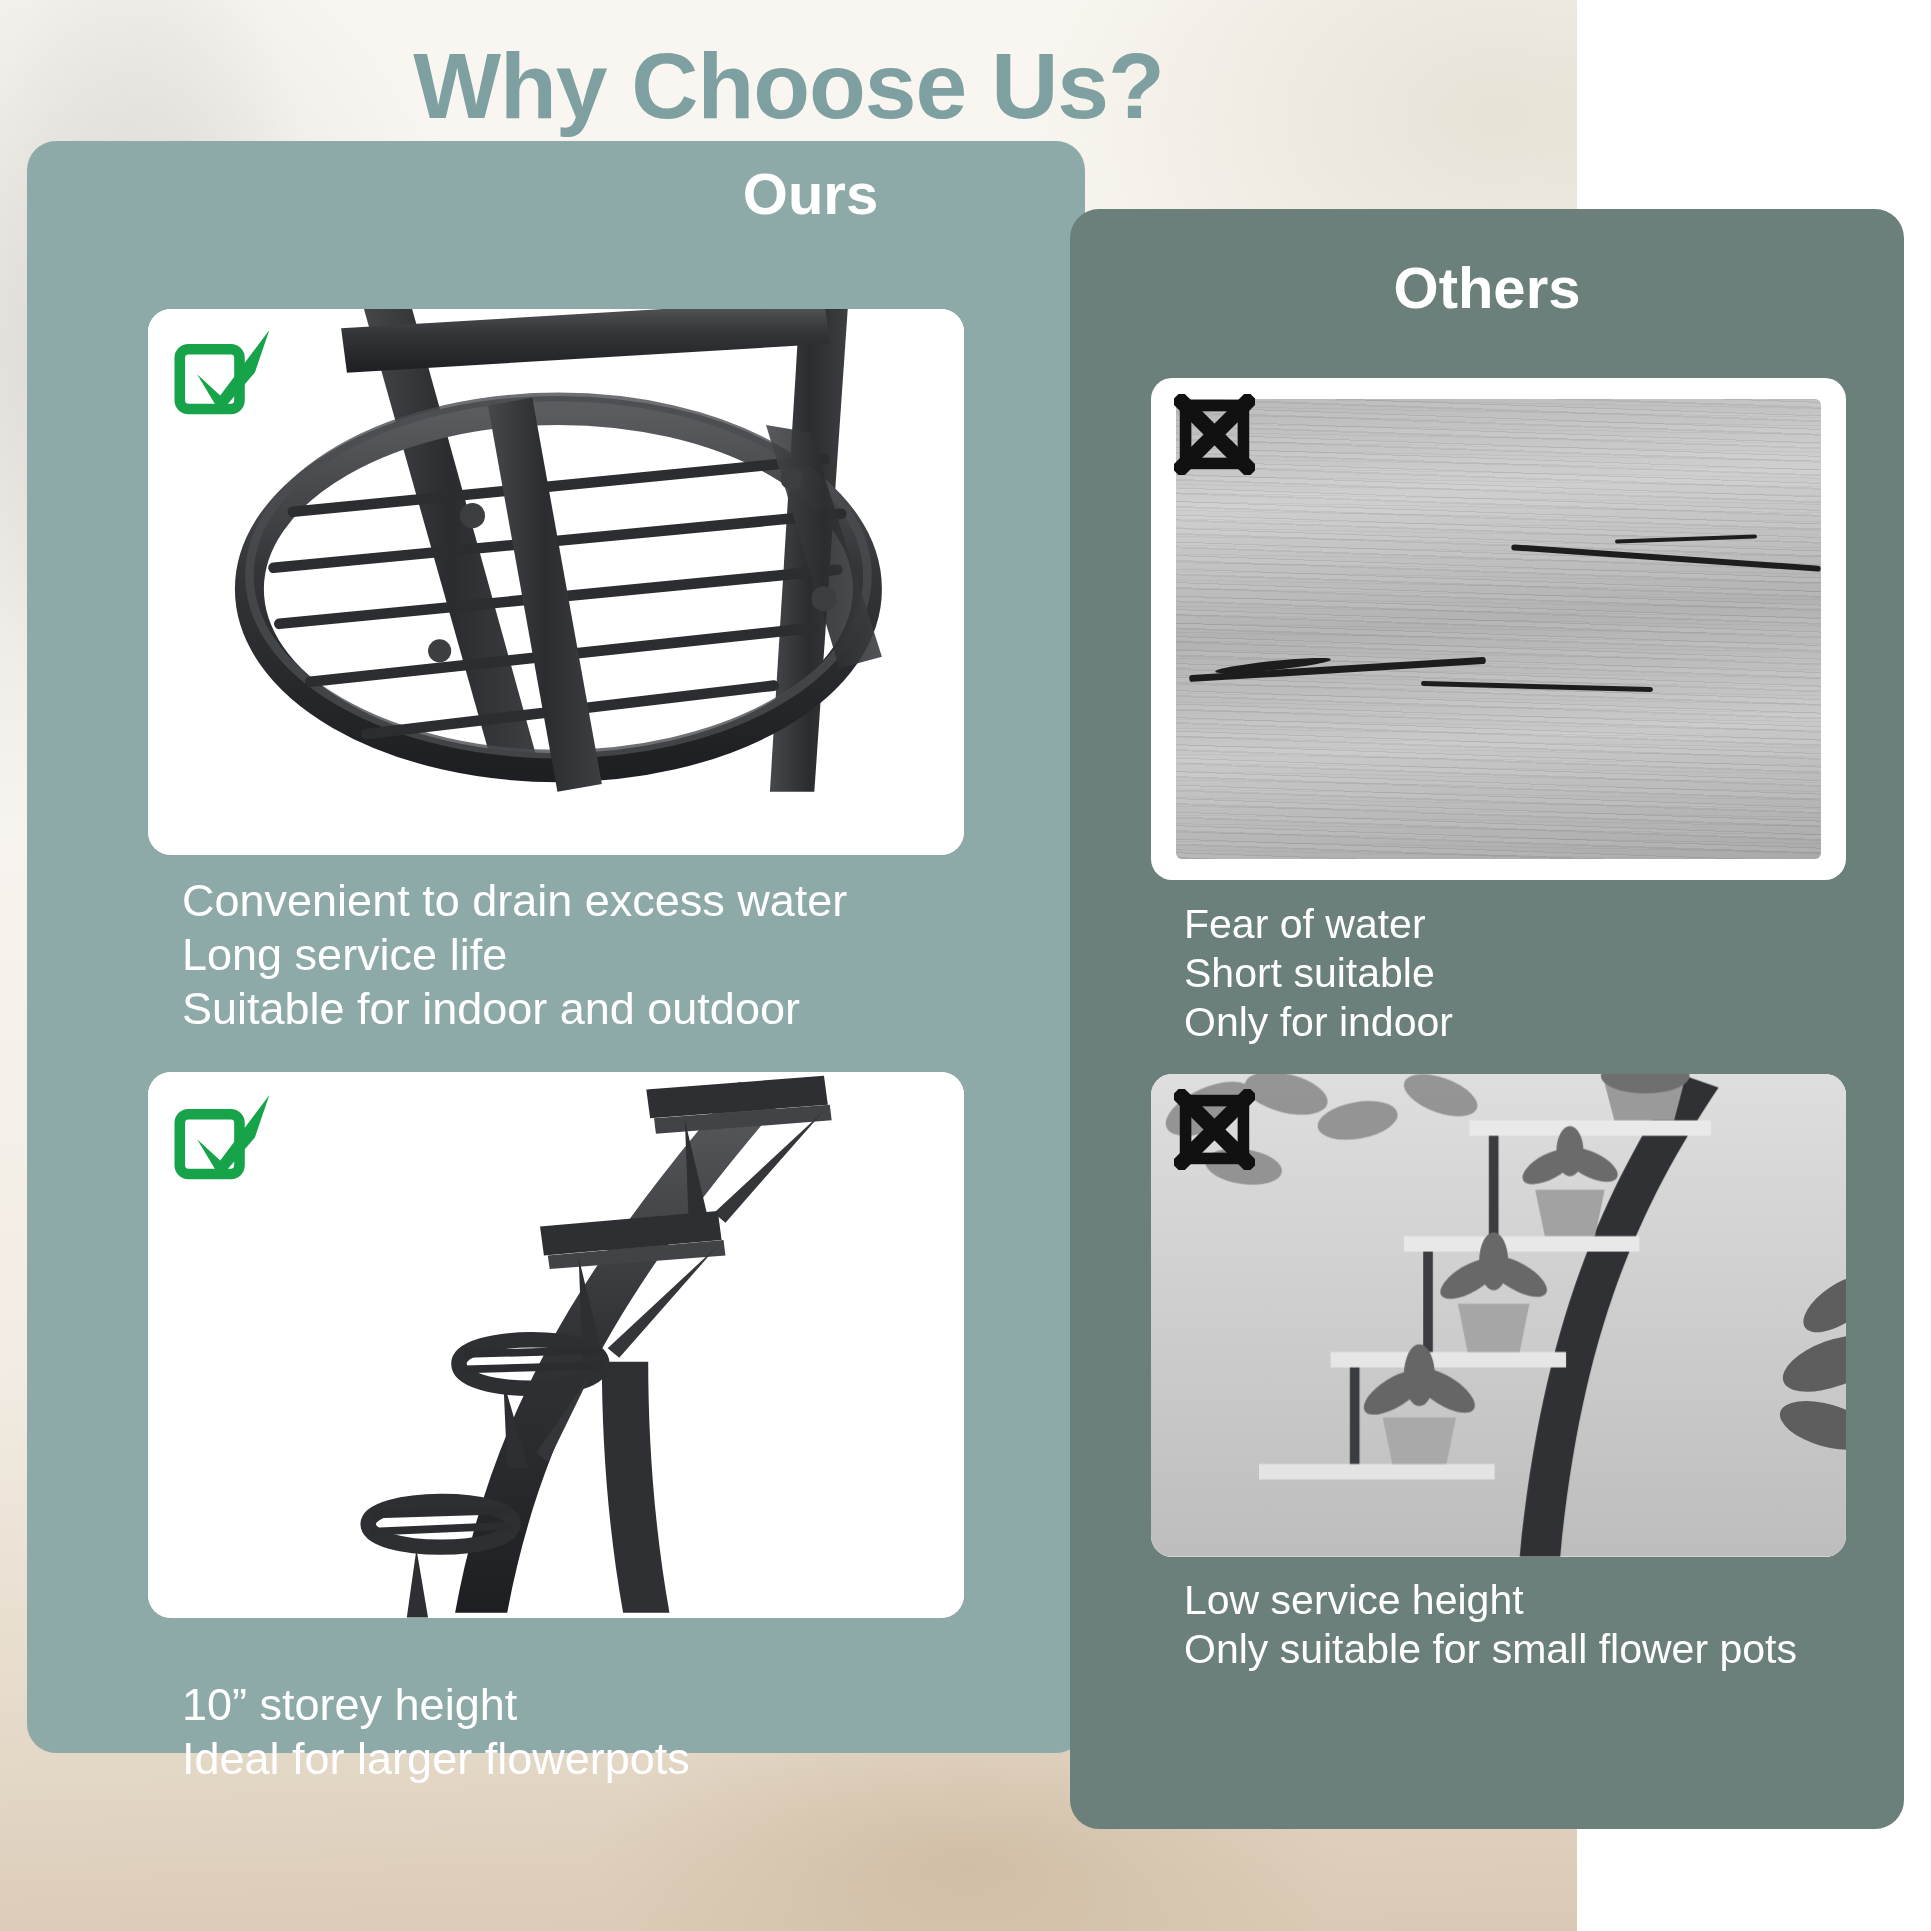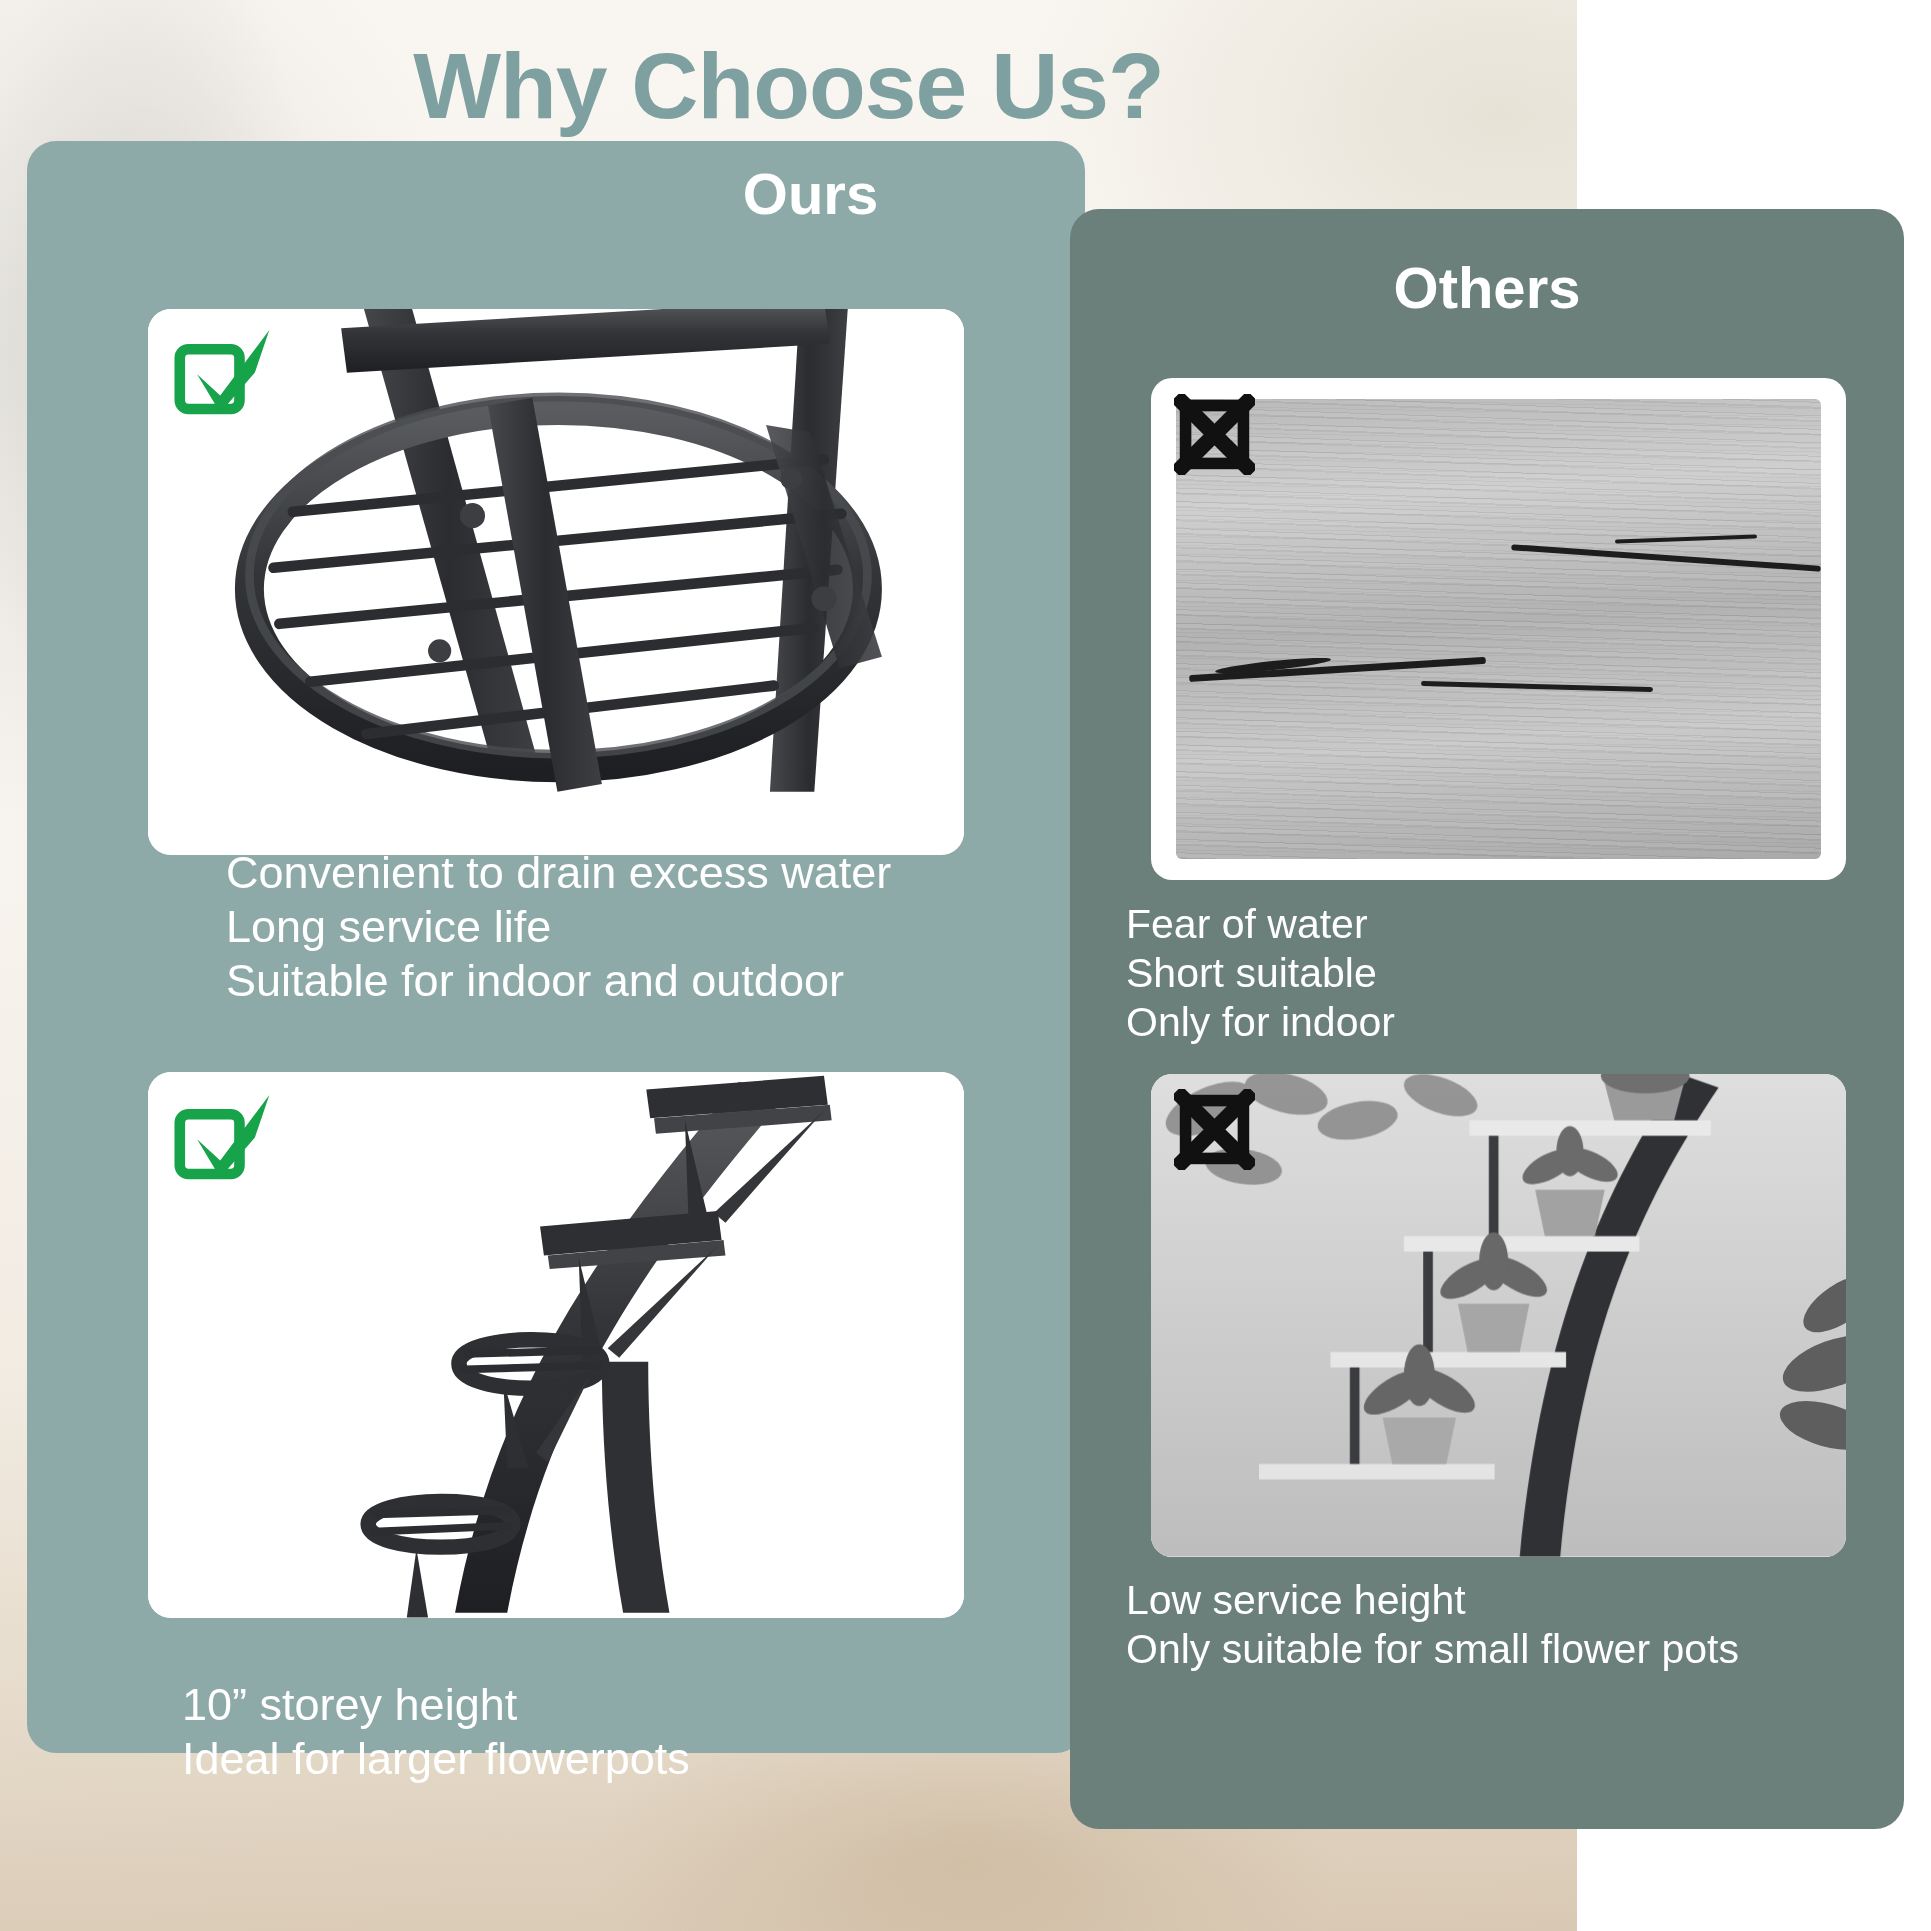--- a/index.html
+++ b/index.html
@@ -73,24 +73,24 @@
   #badge-ours-1   { left:174px;  top:324px; }
   #badge-ours-2   { left:174px;  top:1089px; }
   #badge-others-1 { left:1174px; top:394px; }
   #badge-others-2 { left:1174px; top:1089px; }
 
   
   .bullets { position:absolute; color:#ffffff; }
   .bullets div { white-space:nowrap; }
 
   .ours-bullets   { left:182px;  font-size:45px; line-height:54px; }
-  #bul-ours-1     { top:846px;margin-left:44px; }
+  #bul-ours-1     { top:874px; }
   #bul-ours-2     { top:1678px; }
 
-  .others-bullets { left:1126px; font-size:41px; line-height:49px; }
+  .others-bullets { left:1184px; font-size:41px; line-height:49px; }
   #bul-others-1   { top:900px; }
   #bul-others-2   { top:1576px; }
 
   
   .art { position:absolute; inset:0; }
 
   
   .wood {
     position:absolute; inset:21px 25px;
     border-radius:5.8px;

